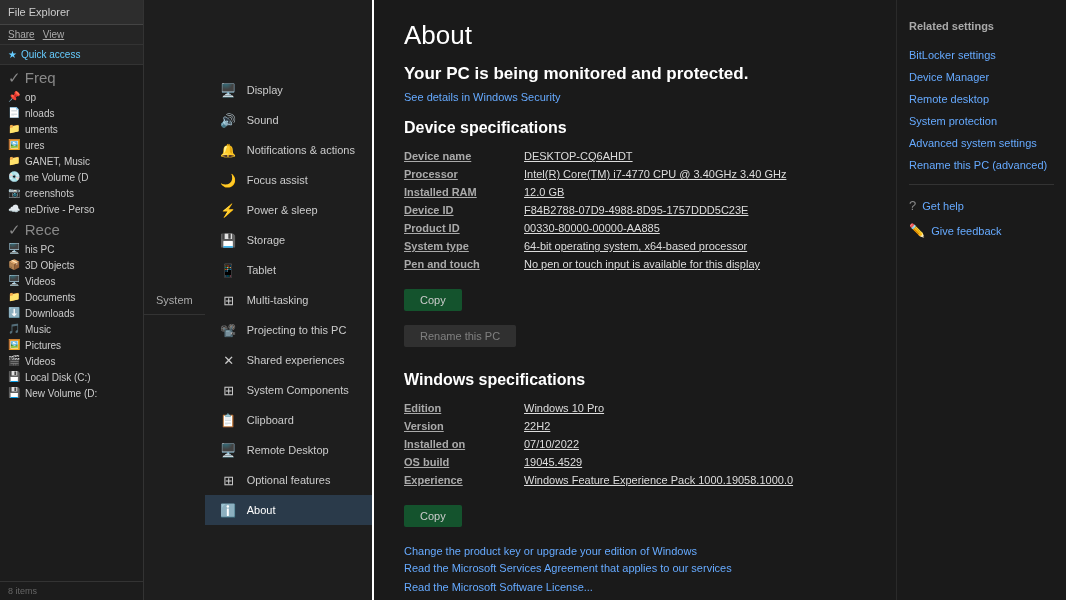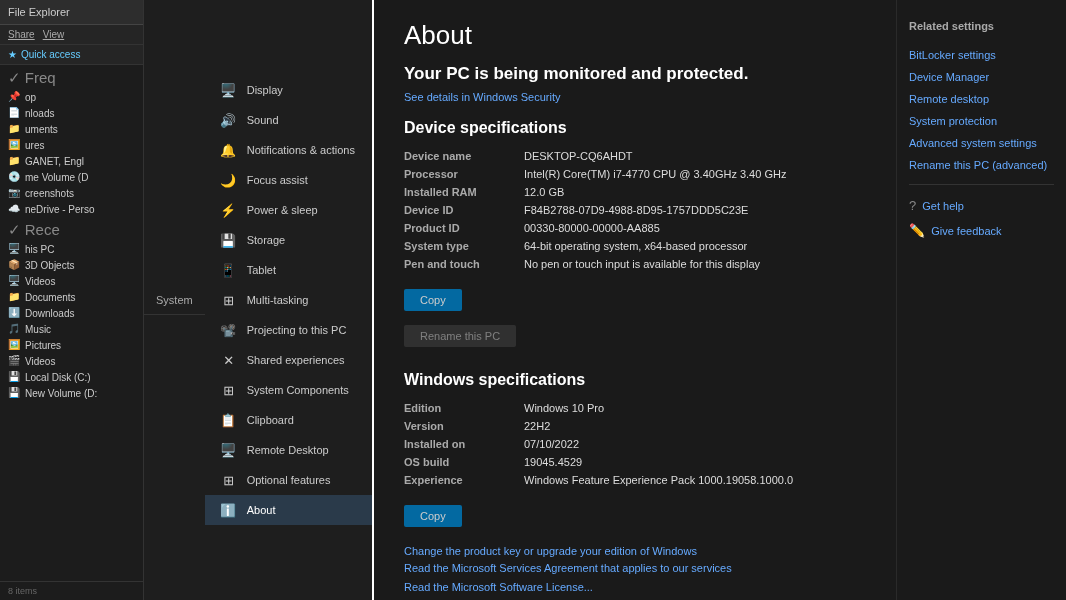--- a/index.html
+++ b/index.html
@@ -181,34 +181,35 @@
     .spec-table {
       width: 100%;
       border-collapse: collapse;
       margin-bottom: 10px;
     }
 
     .spec-table td {
       padding: 3px 0;
       font-size: 11px;
       vertical-align: top;
+      text-decoration: underline;
     }
 
     .spec-table td:first-child {
       color: #aaa;
       width: 120px;
       font-weight: 600;
     }
 
     .spec-table td:last-child {
       color: #ddd;
     }
 
     .copy-btn {
-      background: #0369a1;
+      background: #14532d;
       color: #ccc;
       border: none;
       padding: 5px 16px;
       font-size: 11px;
       cursor: pointer;
       margin: 6px 0;
       border-radius: 2px;
     }
 
     .rename-btn {
@@ -304,21 +305,21 @@
     <div class="fe-item">
         <span class="icon">📁</span>
         <span>uments</span>
       </div>
     <div class="fe-item">
         <span class="icon">🖼️</span>
         <span>ures</span>
       </div>
     <div class="fe-item">
         <span class="icon">📁</span>
-        <span>GANET, Engl</span>
+        <span>GANET, Music</span>
       </div>
     <div class="fe-item">
         <span class="icon">💿</span>
         <span>me Volume (D</span>
       </div>
     <div class="fe-item">
         <span class="icon">📷</span>
         <span>creenshots</span>
       </div>
     <div class="fe-item">

